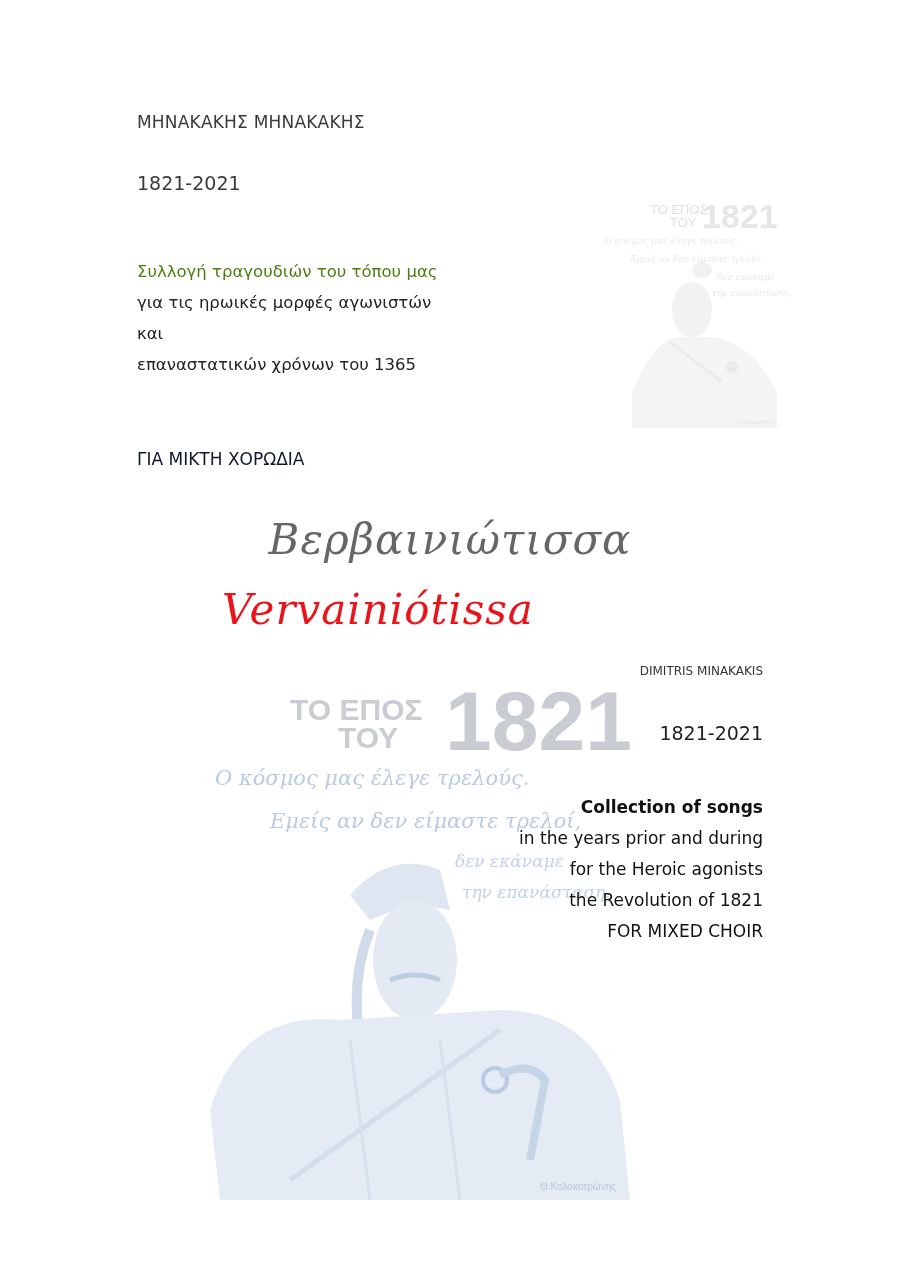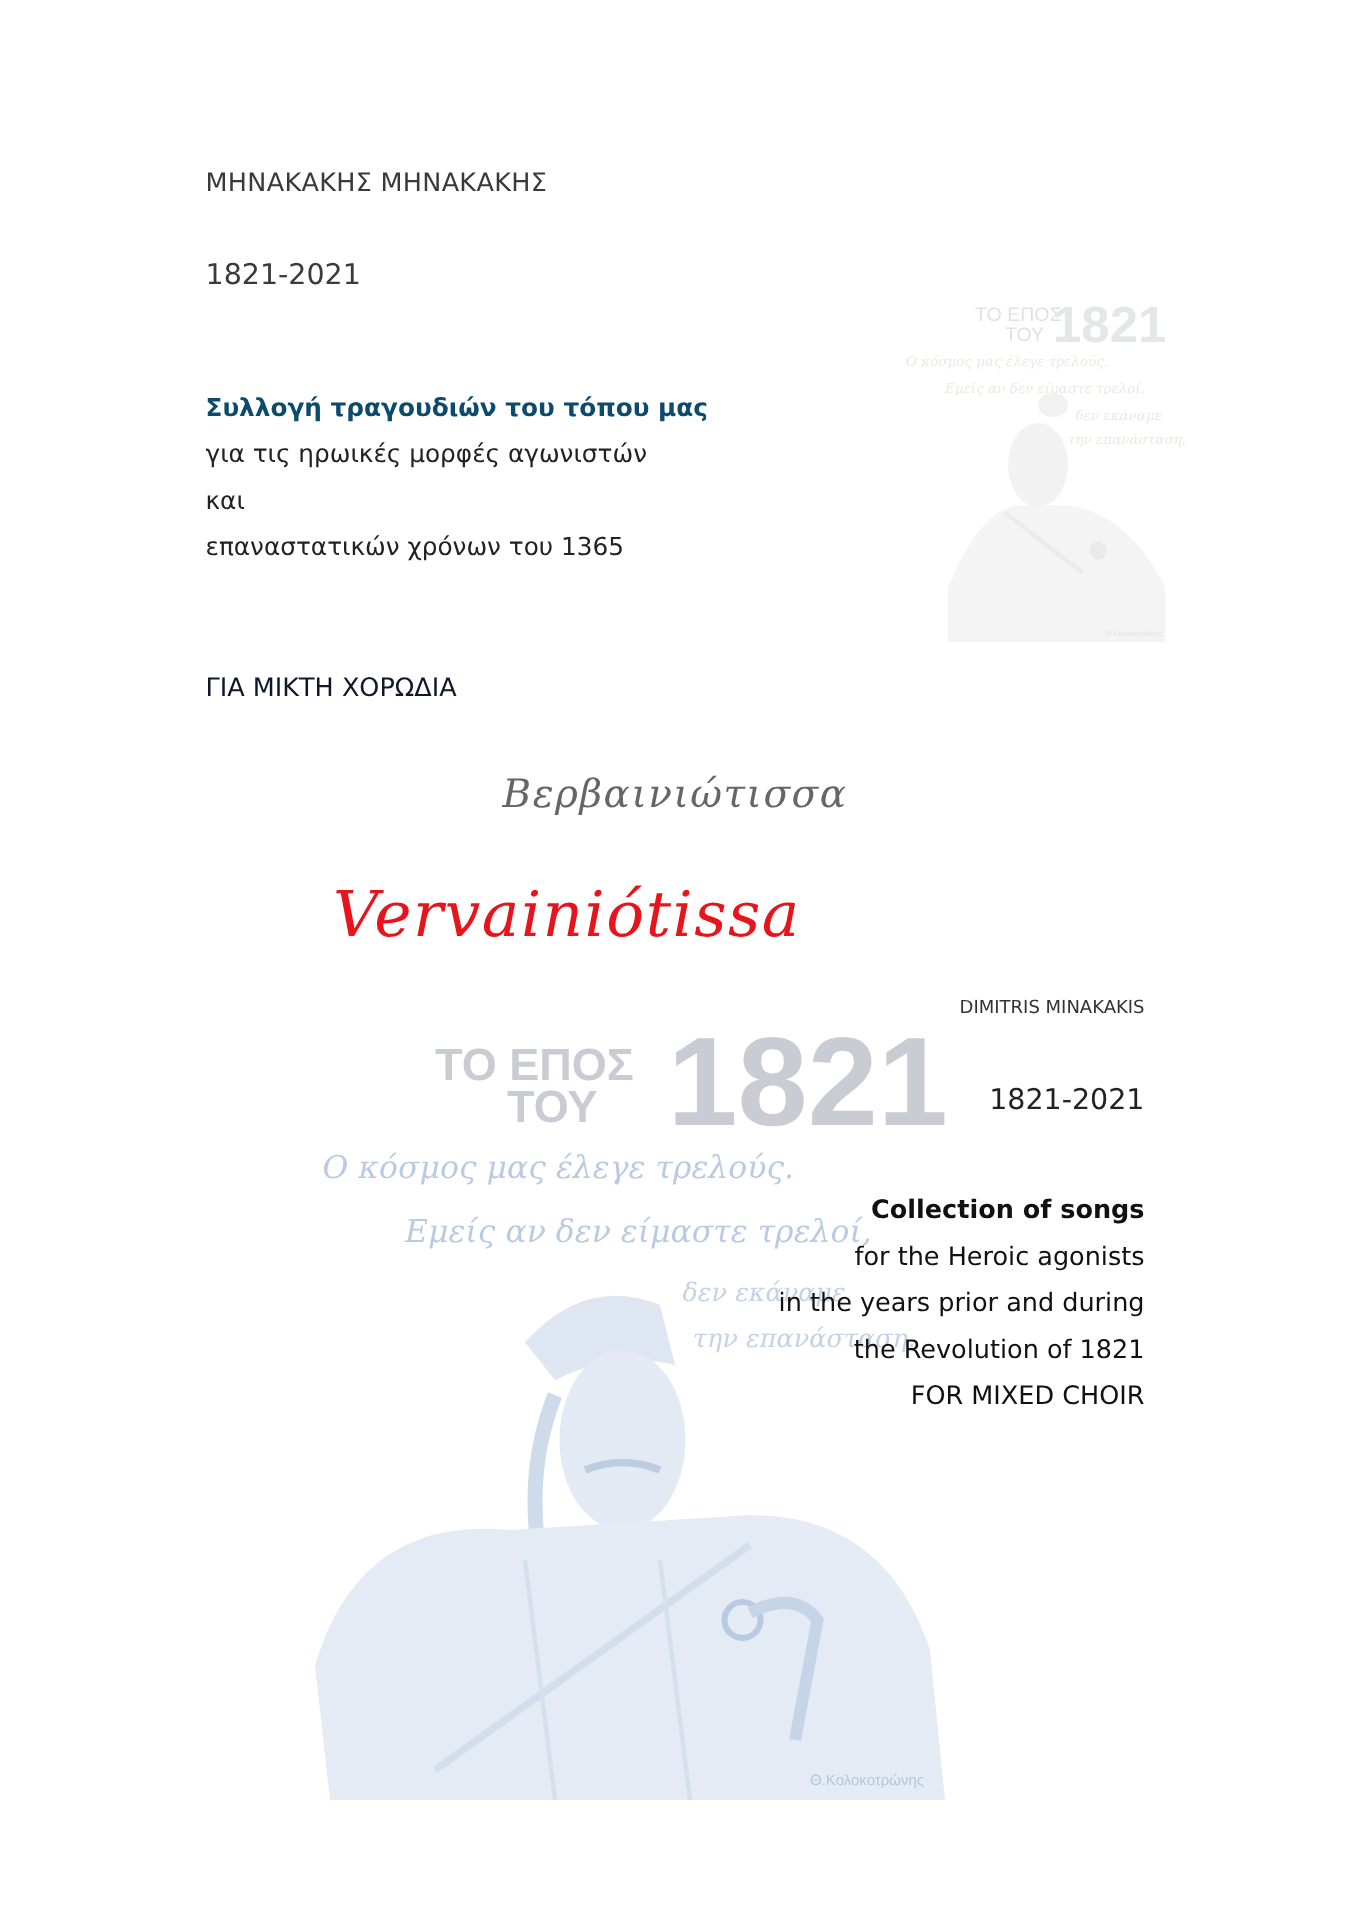--- a/index.html
+++ b/index.html
@@ -4,30 +4,30 @@
   <style>
     html, body { margin: 0; padding: 0; background: #ffffff; }
     body { width: 900px; height: 1272px; position: relative; overflow: hidden;
            font-family: "DejaVu Sans", sans-serif; color: #333; }
     .abs { position: absolute; }
 
     
     .gr-author { left: 137px; top: 112px; font-size: 17px; color: #3a3a3a; letter-spacing: 0.2px; }
     .gr-years  { left: 137px; top: 172px; font-size: 19px; color: #3a3a3a; }
     .gr-lines  { left: 137px; top: 256px; font-size: 16.5px; color: #222; line-height: 31px; }
-    .gr-lines .bold { font-weight: bold; color: #0c4a6e; }
+    .gr-lines .bold { font-weight: normal; color: #4d7c0f; }
     .gr-choir  { left: 137px; top: 449px; font-size: 17px; color: #0f172a; }
 
     
     .wm-small { left: 592px; top: 192px; width: 200px; height: 236px; opacity: 0.55; }
 
     
     .title-gr { left: 0; width: 900px; top: 515px; text-align: center;
                 font-family: "DejaVu Serif", serif; font-style: italic;
-                font-size: 26px; color: #666; letter-spacing: 1px; }
+                font-size: 42px; color: #666; letter-spacing: 1px; }
     .title-en { left: 0; width: 756px; top: 585px; text-align: center;
                 font-family: "DejaVu Serif", serif; font-style: italic;
                 font-size: 42px; color: #e8141b; letter-spacing: 1px; }
 
     
     .wm-big { left: 200px; top: 680px; width: 480px; height: 530px; }
 
     
     .en-block { right: 137px; text-align: right; color: #222; }
     .en-author { top: 664px; font-size: 12px; color: #333; }
@@ -87,17 +87,17 @@
   <path d="M240 360 L260 520" stroke="#d6e1ee" stroke-width="3"></path>
   <circle cx="295" cy="400" r="12" fill="none" stroke="#b9cbe2" stroke-width="4"></circle>
   <path d="M300 395 Q330 380 345 400 L330 480" stroke="#c5d4e7" stroke-width="8" fill="none"></path>
   <text x="340" y="510" font-family="Liberation Sans, sans-serif" font-size="10" fill="#b5c6dd">Θ.Κολοκοτρώνης</text>
 </svg>
 
 <div class="abs en-block en-author">DIMITRIS MINAKAKIS</div>
 <div class="abs en-block en-years">1821-2021</div>
 <div class="abs en-block en-lines">
   <div class="bold">Collection of songs</div>
+  <div>in the years prior and during</div>
   <div>for the Heroic agonists</div>
-  <div>in the years prior and during</div>
   <div>the Revolution of 1821</div>
   <div>FOR MIXED CHOIR</div>
 </div>
 
 </body></html>

